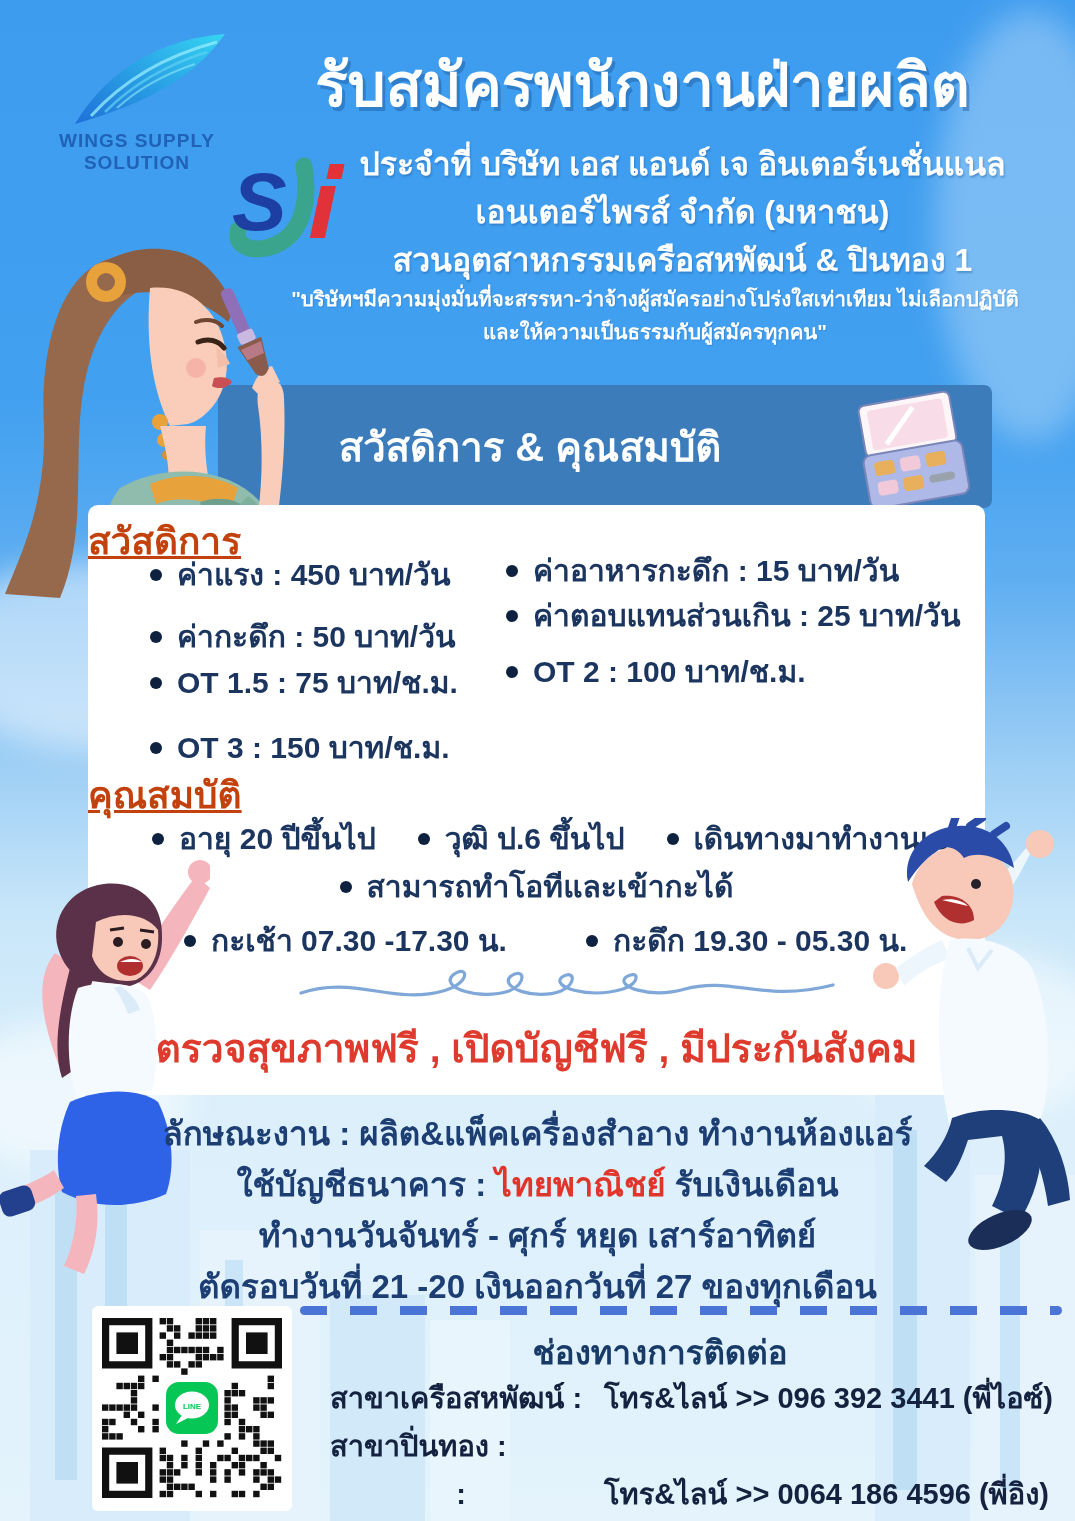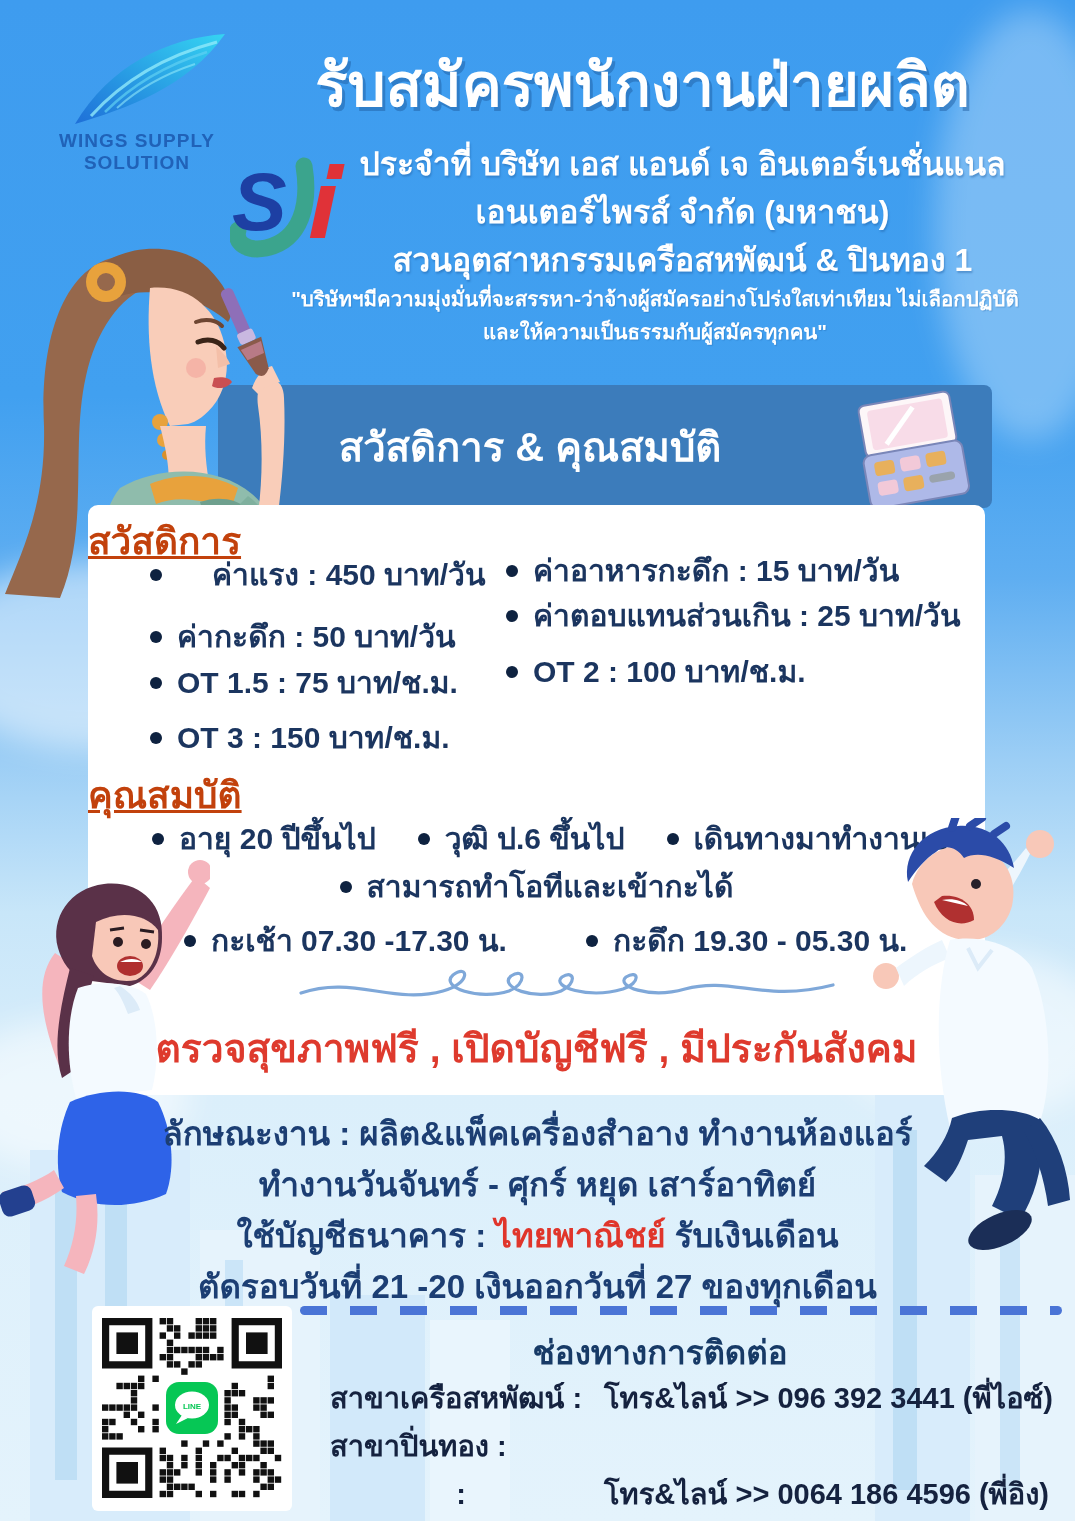--- a/index.html
+++ b/index.html
@@ -150,29 +150,29 @@
       <rect x="242" y="104" width="17" height="12" rx="3" fill="#C9B8E0"></rect>
       <path d="M238,116 L264,116 L258,148 C252,154 248,154 244,148 Z" fill="#8A5A4A"></path>
       <path d="M240,120 L262,120 L260,132 L242,132 Z" fill="#B87A86"></path>
     </g>
   </svg>
 
   <div class="abs card">
     <div class="abs sec-heading" style="top:6px;">สวัสดิการ</div>
 
     <div class="abs" style="left:62px;top:50px;">
-      <div class="bitem" style="margin-bottom:21px;gap:35px;">
+      <div class="bitem" style="margin-bottom:21px;">
           <span class="bullet"></span>
           <span>ค่าแรง : 450 บาท/วัน</span>
         </div>
       <div class="bitem" style="margin-bottom:6px;">
           <span class="bullet"></span>
           <span>ค่ากะดึก : 50 บาท/วัน</span>
         </div>
-      <div class="bitem" style="margin-bottom:14px;">
+      <div class="bitem" style="margin-bottom:24px;">
           <span class="bullet"></span>
           <span>OT 1.5 : 75 บาท/ช.ม.</span>
         </div>
       <div class="bitem">
           <span class="bullet"></span>
           <span>OT 3 : 150 บาท/ช.ม.</span>
         </div>
     </div>
 
     <div class="abs" style="left:418px;top:46px;">
@@ -265,22 +265,22 @@
     <path d="M70,82 C80,80 90,82 96,88" fill="#FFF"></path>
     <path d="M78,122 C110,116 146,128 160,150 C178,194 182,260 168,304 L78,310 C64,250 62,176 78,122 Z" fill="#F4FAFF"></path>
     <path d="M96,130 L106,150 L120,132" stroke="#DCEBF8" stroke-width="4" fill="none"></path>
     <path d="M80,300 C110,288 150,290 168,302 C174,336 166,374 148,402 L120,388 C132,364 136,340 130,318 L96,322 C90,340 84,354 74,364 L52,348 C66,334 76,318 80,300 Z" fill="#1F3F7A"></path>
     <ellipse cx="128" cy="412" rx="34" ry="16" fill="#1B2E57" transform="rotate(-24 128 412)"></ellipse>
     <path d="M168,300 C186,322 196,352 198,382 L176,388 C172,360 164,334 152,314 Z" fill="#1F3F7A"></path>
   </svg>
 
   <div class="abs details">
     <div>ลักษณะงาน : ผลิต&amp;แพ็คเครื่องสำอาง ทำงานห้องแอร์</div>
+    <div><span>ใช้บัญชีธนาคาร : </span><span class="bank-red">ไทยพาณิชย์</span><span> รับเงินเดือน</span></div>
     <div>ทำงานวันจันทร์ - ศุกร์ หยุด เสาร์อาทิตย์</div>
-    <div><span>ใช้บัญชีธนาคาร : </span><span class="bank-red">ไทยพาณิชย์</span><span> รับเงินเดือน</span></div>
     <div>ตัดรอบวันที่ 21 -20 เงินออกวันที่ 27 ของทุกเดือน</div>
   </div>
 
   <div class="abs dashline"></div>
 
   <svg class="abs" style="left:92px;top:1306px;" width="200" height="205" viewBox="-10 -12 200 205">
     <rect x="-10" y="-12" width="200" height="205" rx="6" fill="#FFFFFF"></rect>
     <g id="qr-cells" fill="#111111">
         <rect x="57.6" y="0.0" width="6.4" height="6.4"></rect>
         <rect x="64.8" y="0.0" width="6.4" height="6.4"></rect>

